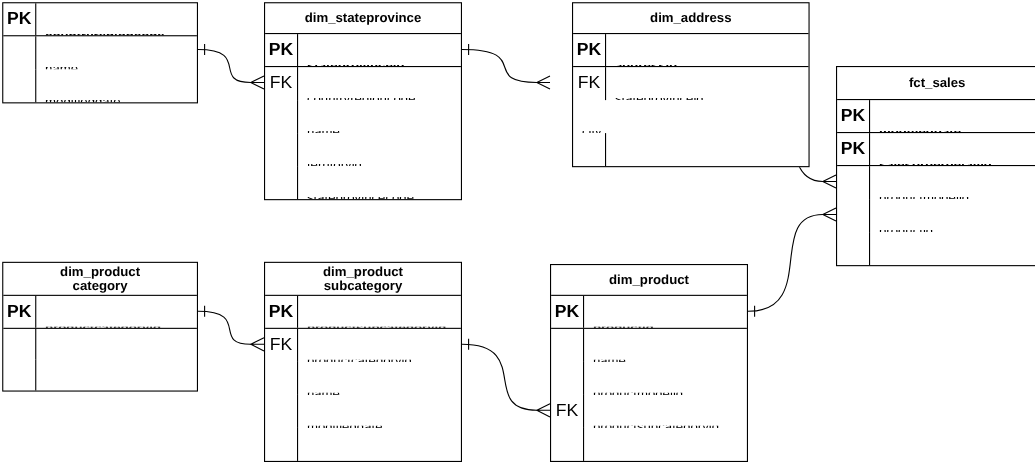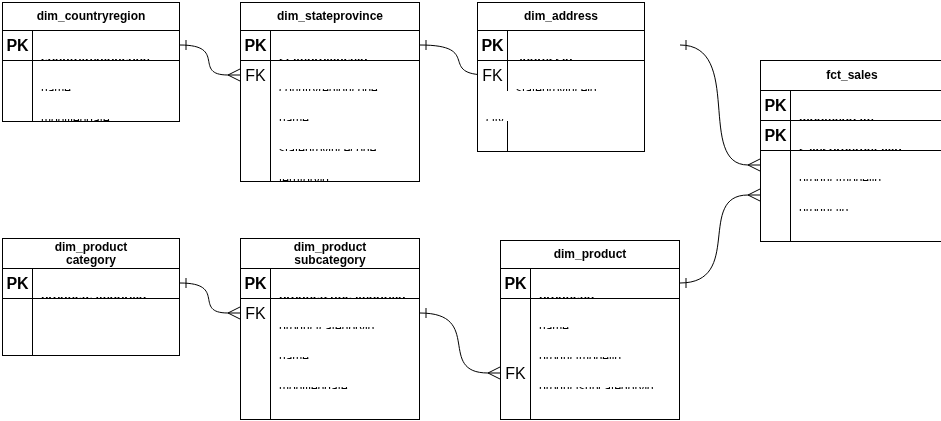--- a/index.html
+++ b/index.html
@@ -84,21 +84,20 @@
         <path class="edge" d="M 240 307 L 228 313 L 240 319 M 228 313 L 240 313"></path>
       </g>
       <g>
         <path class="edge" d="M 420 313 C 484 313, 436 373, 488 373"></path>
         <line class="edge" x1="426" y1="308" x2="426" y2="318"></line>
         <path class="edge" d="M 500 367 L 488 373 L 500 379 M 488 373 L 500 373"></path>
       </g>
     </svg>
   <div id="tables">
       <div class="er-table" style="left: 2px; top: 2px; width: 178px;">
-        <div class="t-title" style="height: 28px;">dim_countryregion</div>
         <div class="t-row pk-row" style="height: 30px;">
           <div class="t-key bold" style="width: 30px;">PK</div>
           <div class="t-field pk-field">countryregioncode</div>
         </div>
         <div class="t-row" style="height: 30px;">
           <div class="t-key" style="width: 30px;"></div>
           <div class="t-field">name</div>
         </div>
         <div class="t-row" style="height: 30px;">
           <div class="t-key" style="width: 30px;"></div>
@@ -114,28 +113,28 @@
         <div class="t-row" style="height: 30px;">
           <div class="t-key" style="width: 30px;">FK</div>
           <div class="t-field">countryregioncode</div>
         </div>
         <div class="t-row" style="height: 30px;">
           <div class="t-key" style="width: 30px;"></div>
           <div class="t-field">name</div>
         </div>
         <div class="t-row" style="height: 30px;">
           <div class="t-key" style="width: 30px;"></div>
+          <div class="t-field">territoryid</div>
+        </div>
+        <div class="t-row" style="height: 30px;">
+          <div class="t-key" style="width: 30px;"></div>
           <div class="t-field">stateprovincecode</div>
         </div>
-        <div class="t-row" style="height: 30px;">
-          <div class="t-key" style="width: 30px;"></div>
-          <div class="t-field">territoryid</div>
-        </div>
-      </div>
-      <div class="er-table" style="left: 477px; top: 2px; width: 168px;">
+      </div>
+      <div class="er-table" style="left: 520px; top: 2px; width: 216px;">
         <div class="t-title" style="height: 28px;">dim_address</div>
         <div class="t-row pk-row" style="height: 30px;">
           <div class="t-key bold" style="width: 30px;">PK</div>
           <div class="t-field pk-field">addressid</div>
         </div>
         <div class="t-row" style="height: 30px;">
           <div class="t-key" style="width: 30px;">FK</div>
           <div class="t-field">stateprovinceid</div>
         </div>
         <div class="t-row" style="height: 30px; flex-direction: column;">

